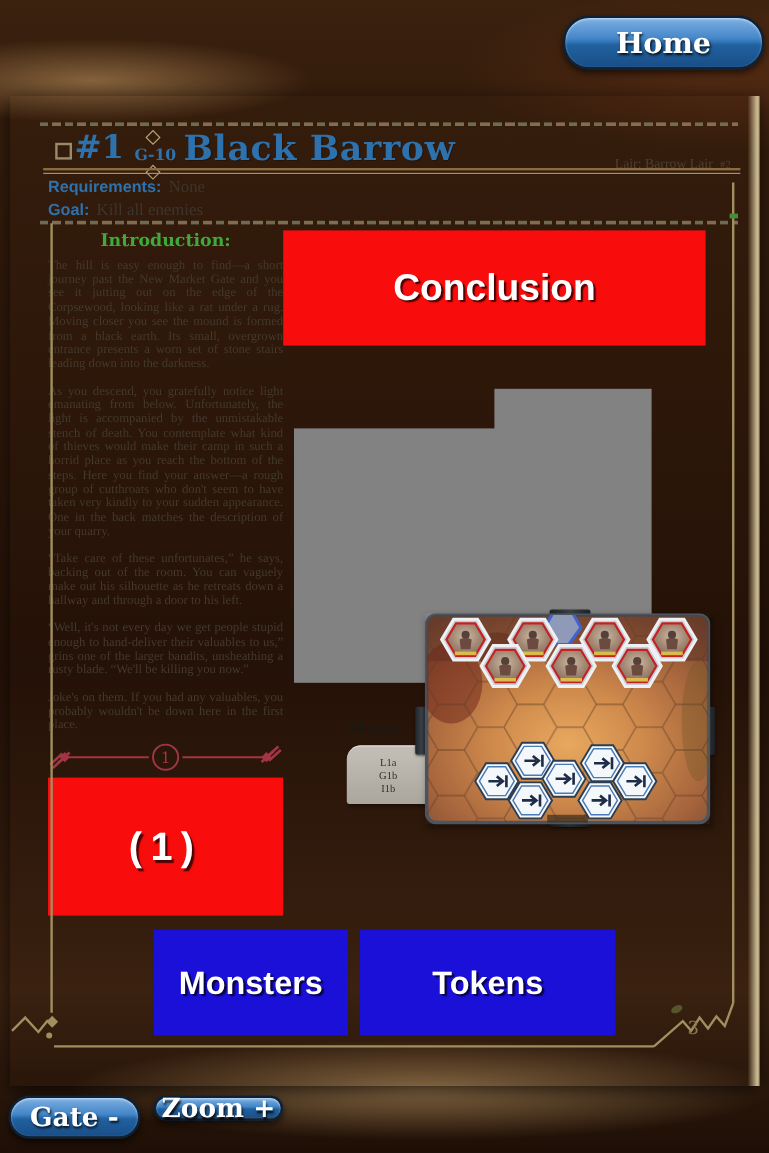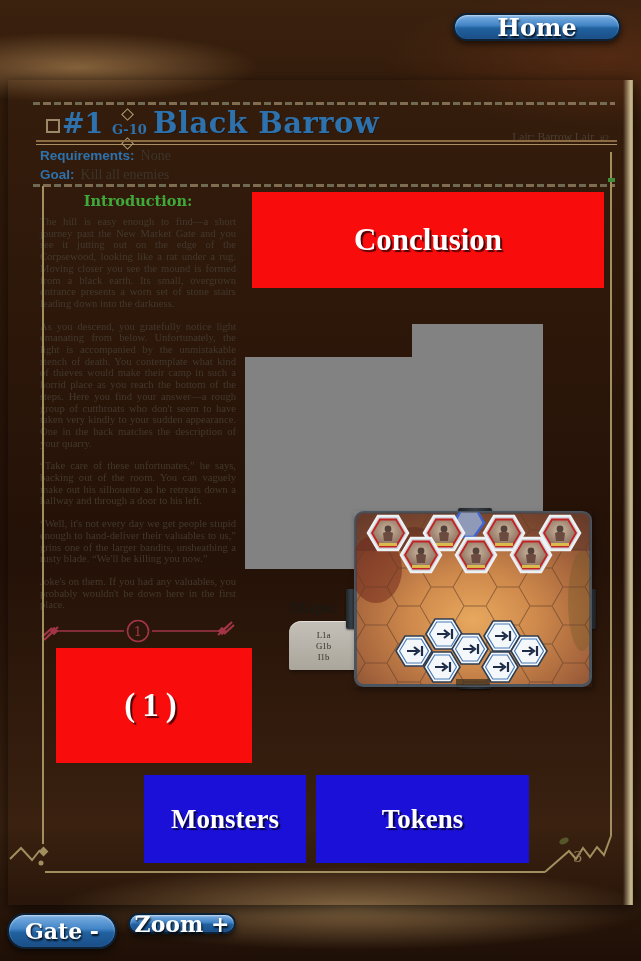--- a/index.html
+++ b/index.html
@@ -12,26 +12,26 @@
       radial-gradient(ellipse 300px 90px at 95% 6%, rgba(90,45,20,.8), transparent 75%),
       linear-gradient(180deg,#46291395 0%,#351d0c 8%,#2b1609 38%,#241107 58%,#3a2110 86%,#1e0f06 100%),
       #2b1709;}
   
   .pill{position:absolute;display:flex;align-items:center;justify-content:center;
     border:2px solid #0d2236;border-radius:22px;cursor:pointer;
     background:linear-gradient(180deg,#7db0e2 0%,#4486c8 42%,#20619f 55%,#1a4e87 100%);
     box-shadow:0 3px 6px rgba(0,0,0,.6), inset 0 1px 2px rgba(255,255,255,.55);
     color:#fff;font-family:"DejaVu Serif",serif;font-weight:bold;
     text-shadow:1px 2px 2px rgba(0,0,0,.85);}
-  .btn-home{top:13px;right:20px;width:168px;height:28px;font-size:24px;}
+  .btn-home{top:13px;right:4px;width:168px;height:45px;font-size:24px;}
   .btn-zoomout{left:7px;top:913px;width:110px;height:36px;font-size:22px;}
   .btn-zoomin{left:128px;top:913px;width:108px;height:21px;font-size:22px;}
   .blockbtn{position:absolute;display:flex;align-items:center;justify-content:center;
-    color:#fff;font-family:Liberation Serif, serif;font-weight:bold;cursor:pointer;
-    text-shadow:2px 2px 1px rgba(0,0,0,.7);margin-left:16px;}
+    color:#fff;font-family:Liberation Sans, sans-serif;font-weight:bold;cursor:pointer;
+    text-shadow:2px 2px 1px rgba(0,0,0,.7);}
   
   .page{position:absolute;left:8px;top:80px;width:625px;height:825px;
     background:
       radial-gradient(circle at 22% 28%, rgba(255,255,255,.5), transparent 55%),
       radial-gradient(circle at 70% 75%, rgba(255,255,255,.3), transparent 50%),
       linear-gradient(90deg,#e6e0d6 0%,#f0ebe3 12%,#ece7df 72%,#e3dccf 96%,#c9b econ 100%),
       #ece7df;
     box-shadow:0 4px 14px rgba(0,0,0,.65);}
   .page::after{content:"";position:absolute;right:0;top:0;bottom:0;width:10px;
     background:linear-gradient(90deg,transparent,#cdbd96 80%,#a6955f);}

